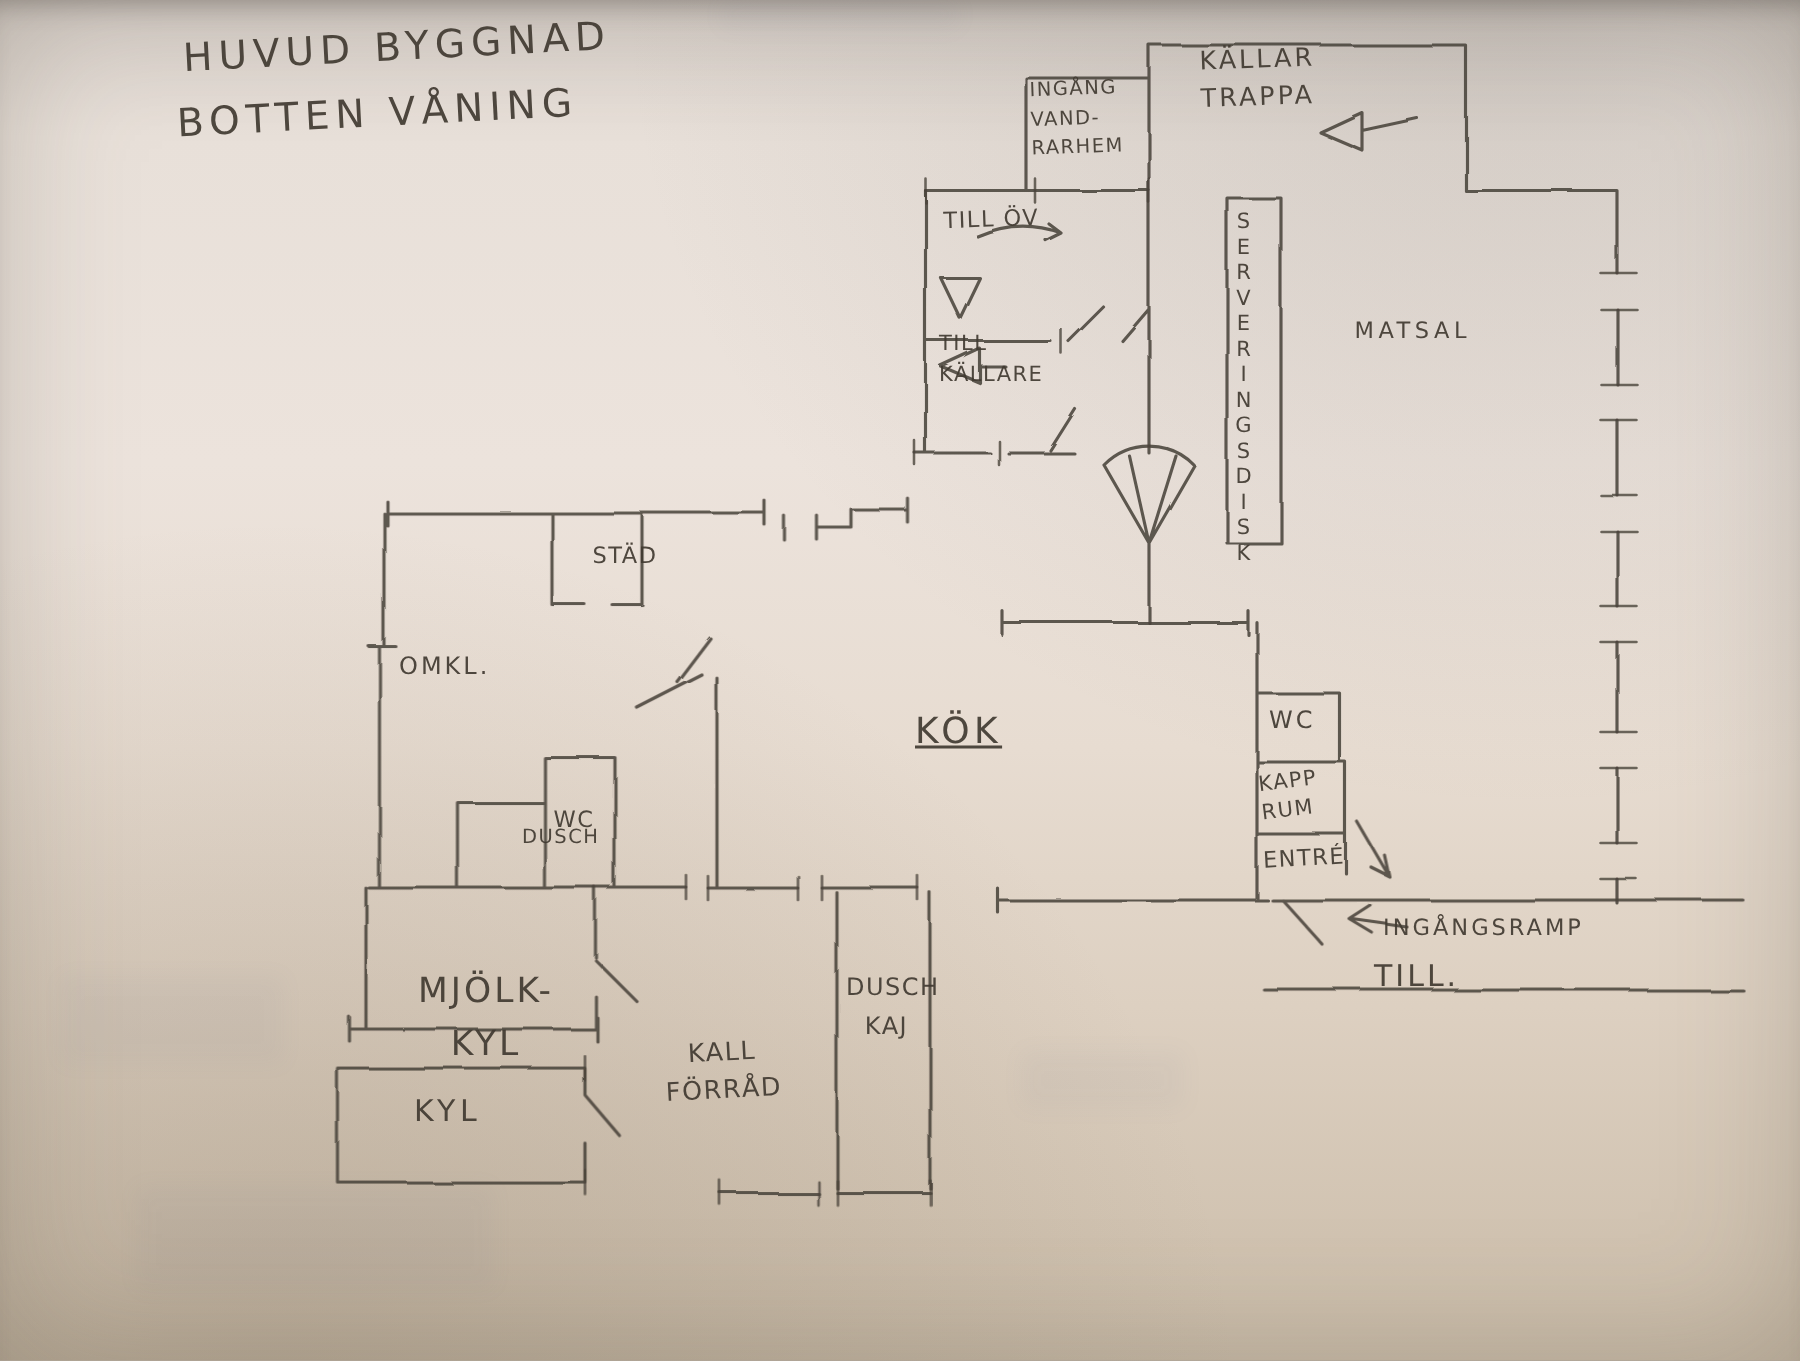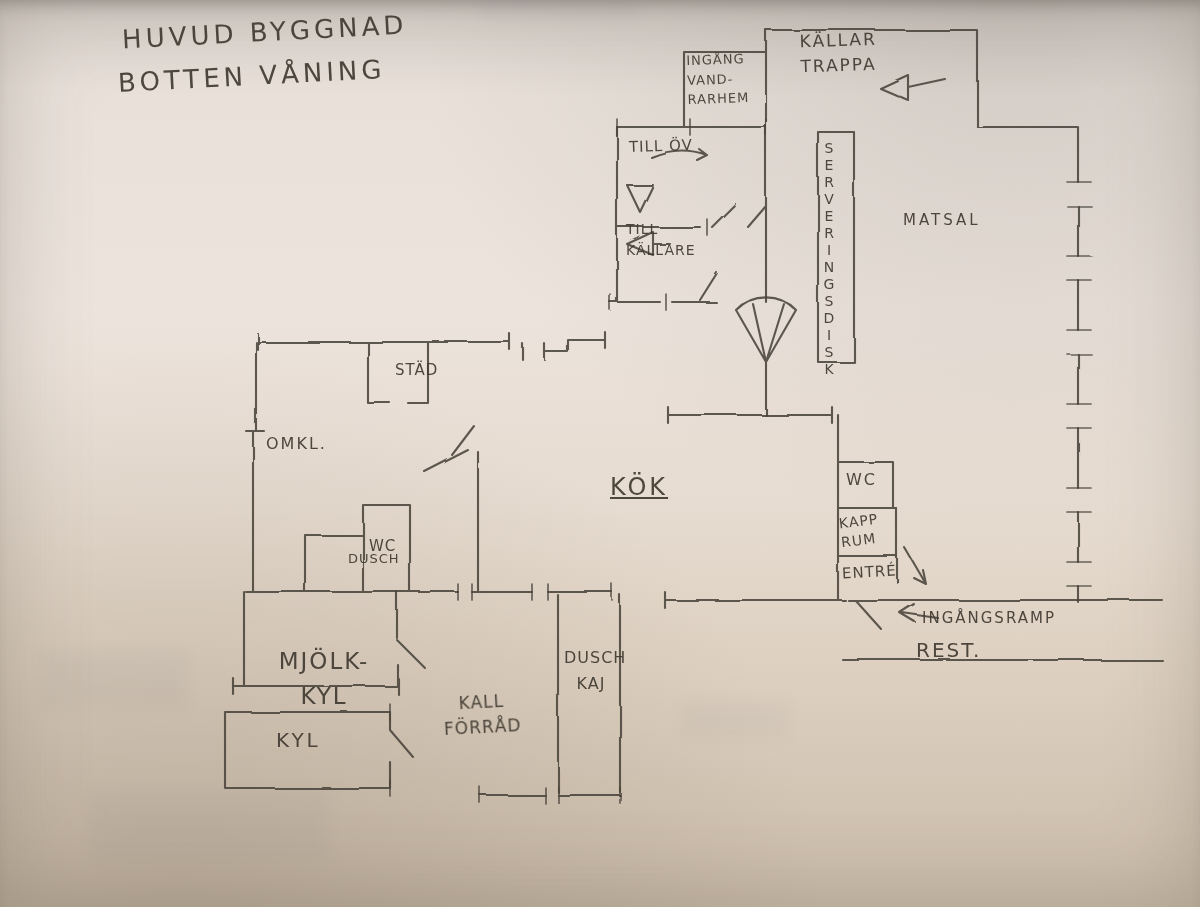--- a/index.html
+++ b/index.html
@@ -118,21 +118,21 @@
   <div class="label" style="left:369px;top:536px;font-size:15px;letter-spacing:1px;">WC</div>
 
   <div class="label" style="left:610px;top:470px;font-size:24px;letter-spacing:3px;text-decoration:underline;">KÖK</div>
 
   <div class="label" style="left:846px;top:468px;font-size:16px;letter-spacing:2px;">WC</div>
   <div class="label" style="left:840px;top:512px;font-size:14px;letter-spacing:1px;line-height:1.35;transform:rotate(-7deg);">KAPP
 RUM</div>
   <div class="label" style="left:842px;top:562px;font-size:15px;letter-spacing:1px;transform:rotate(-3deg);">ENTRÉ</div>
 
   <div class="label" style="left:922px;top:608px;font-size:15px;letter-spacing:2px;">INGÅNGSRAMP</div>
-  <div class="label" style="left:916px;top:636px;font-size:20px;letter-spacing:2px;">REST.</div>
+  <div class="label" style="left:916px;top:636px;font-size:20px;letter-spacing:2px;">TILL.</div>
 
   <div class="label" style="left:268px;top:616px;font-size:23px;width:112px;text-align:center;letter-spacing:2px;line-height:1.5;margin-top:28px;">MJÖLK-
 KYL</div>
   <div class="label" style="left:426px;top:690px;font-size:17px;width:112px;text-align:center;letter-spacing:1px;line-height:1.45;transform:rotate(-3deg);">KALL
 FÖRRÅD</div>
   <div class="label" style="left:276px;top:726px;font-size:20px;letter-spacing:3px;">KYL</div>
   <div class="label" style="left:564px;top:645px;font-size:16px;width:54px;text-align:center;letter-spacing:1px;line-height:1.6;">DUSCH
 KAJ</div>
 
 </div>

